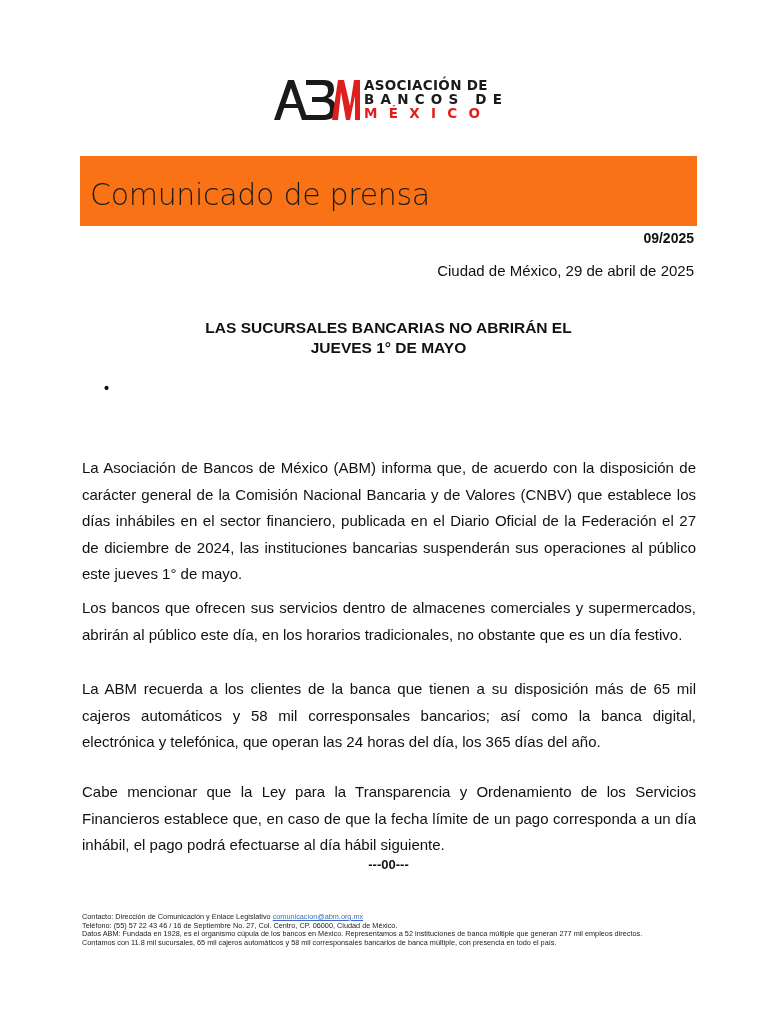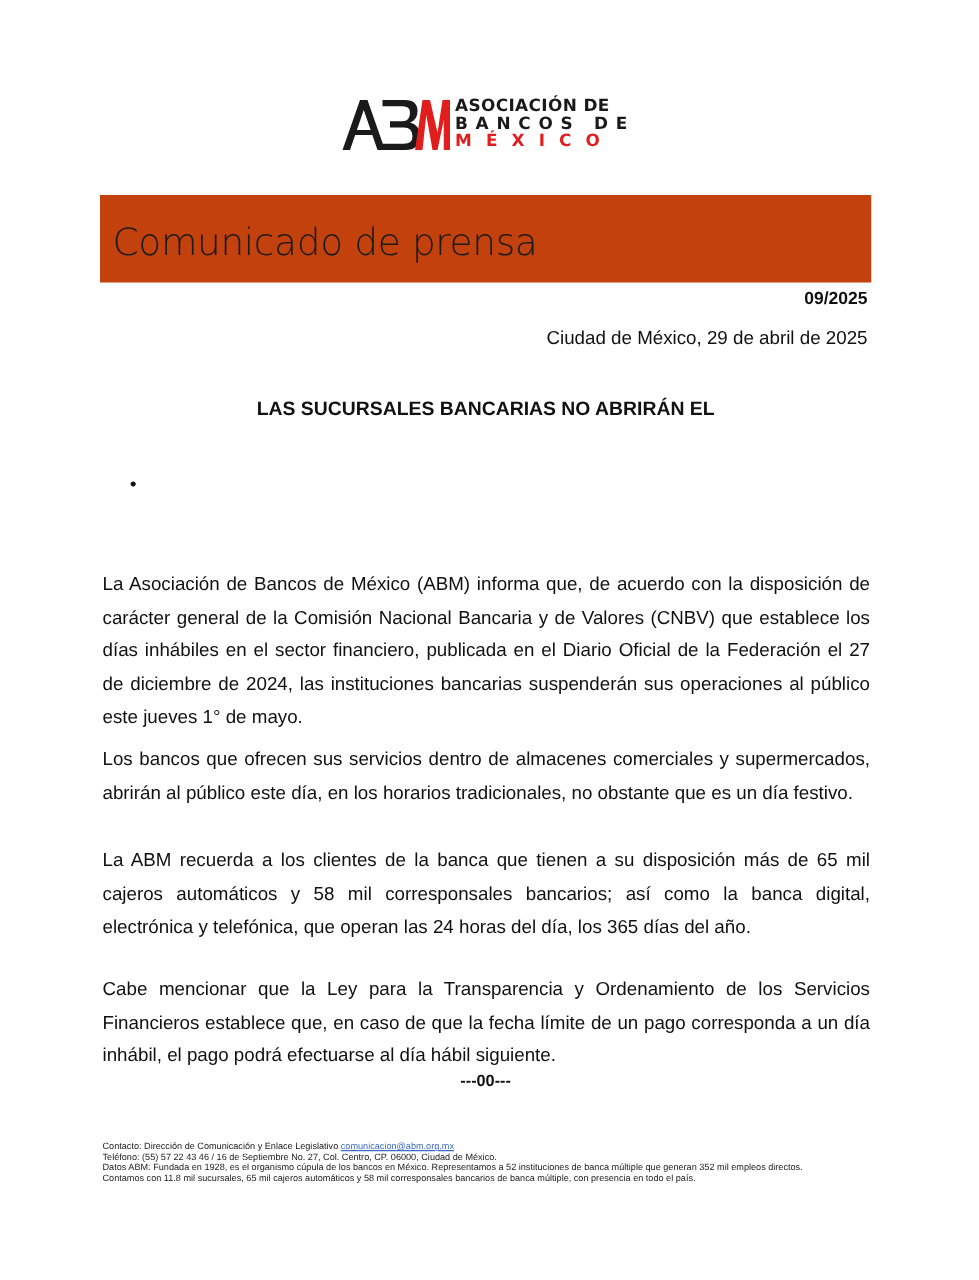--- a/index.html
+++ b/index.html
@@ -9,21 +9,21 @@
   }
   .logo { position: absolute; left: 272px; top: 72px; width: 240px; height: 60px; }
   .logo-mark { position: absolute; left: 0; top: 4px; width: 90px; height: 46px; }
   .logo-text { position: absolute; left: 92px; top: 6px; font-weight: 900; font-family: "DejaVu Sans", sans-serif; line-height: 14px; }
   .logo-line1 { font-size: 13.5px; color: #1a1a1a; letter-spacing: 0.3px; }
   .logo-line2 { font-size: 13.5px; color: #1a1a1a; letter-spacing: 6.2px; }
   .logo-line3 { font-size: 13.5px; color: #e01e1e; letter-spacing: 11.3px; }
 
   .banner {
     position: absolute; left: 80px; top: 156px; width: 617px; height: 70px;
-    background: #c2410c;
+    background: #f97316;
     text-align: right;
   }
   .banner-title {
     position: absolute; left: 10px; top: 21px; font-size: 30px; color: #1b1b1b;
     font-family: "DejaVu Sans", sans-serif; font-weight: 300; letter-spacing: -0.3px;
   }
   .release-no { position: absolute; right: 89px; top: 230px; font-size: 14px; font-weight: bold; }
   .place-date { position: absolute; right: 89px; top: 262px; font-size: 15px; margin-left: 13px; }
 
   .headline {
@@ -69,35 +69,36 @@
 
 <div class="banner">
   <div class="banner-title">Comunicado de prensa</div>
 </div>
 
 <div class="release-no">09/2025</div>
 <div class="place-date">Ciudad de México, 29 de abril de 2025</div>
 
 <div class="headline">
   <div>LAS SUCURSALES BANCARIAS NO ABRIRÁN EL</div>
+  <div>JUEVES 1° DE MAYO</div>
 </div>
 
 <ul class="bullet-list">
   <li class="bullet-item">
     <span class="bullet-dot">•</span>
   </li>
 </ul>
 
 <p class="para p1">La Asociación de Bancos de México (ABM) informa que, de acuerdo con la disposición de carácter general de la Comisión Nacional Bancaria y de Valores (CNBV) que establece los días inhábiles en el sector financiero, publicada en el Diario Oficial de la Federación el 27 de diciembre de 2024, las instituciones bancarias suspenderán sus operaciones al público este jueves 1° de mayo.</p>
 <p class="para p2">Los bancos que ofrecen sus servicios dentro de almacenes comerciales y supermercados, abrirán al público este día, en los horarios tradicionales, no obstante que es un día festivo.</p>
 <p class="para p3">La ABM recuerda a los clientes de la banca que tienen a su disposición más de 65 mil cajeros automáticos y 58 mil corresponsales bancarios; así como la banca digital, electrónica y telefónica, que operan las 24 horas del día, los 365 días del año.</p>
 <p class="para p4">Cabe mencionar que la Ley para la Transparencia y Ordenamiento de los Servicios Financieros establece que, en caso de que la fecha límite de un pago corresponda a un día inhábil, el pago podrá efectuarse al día hábil siguiente.</p>
 
 <div class="closing">---00---</div>
 
 <div class="footer">
   <div>
     <span>Contacto: Dirección de Comunicación y Enlace Legislativo </span><a>comunicacion@abm.org.mx</a>
   </div>
   <div>Teléfono: (55) 57 22 43 46 / 16 de Septiembre No. 27, Col. Centro, CP. 06000, Ciudad de México.</div>
-  <div>Datos ABM: Fundada en 1928, es el organismo cúpula de los bancos en México. Representamos a  52 instituciones de banca múltiple que generan 352 mil empleos directos.</div>
+  <div>Datos ABM: Fundada en 1928, es el organismo cúpula de los bancos en México. Representamos a  52 instituciones de banca múltiple que generan 277 mil empleos directos.</div>
   <div>Contamos con 11.8 mil sucursales, 65 mil cajeros automáticos y 58 mil corresponsales bancarios de banca múltiple, con presencia en todo el país.</div>
 </div>
 
 </body></html>

